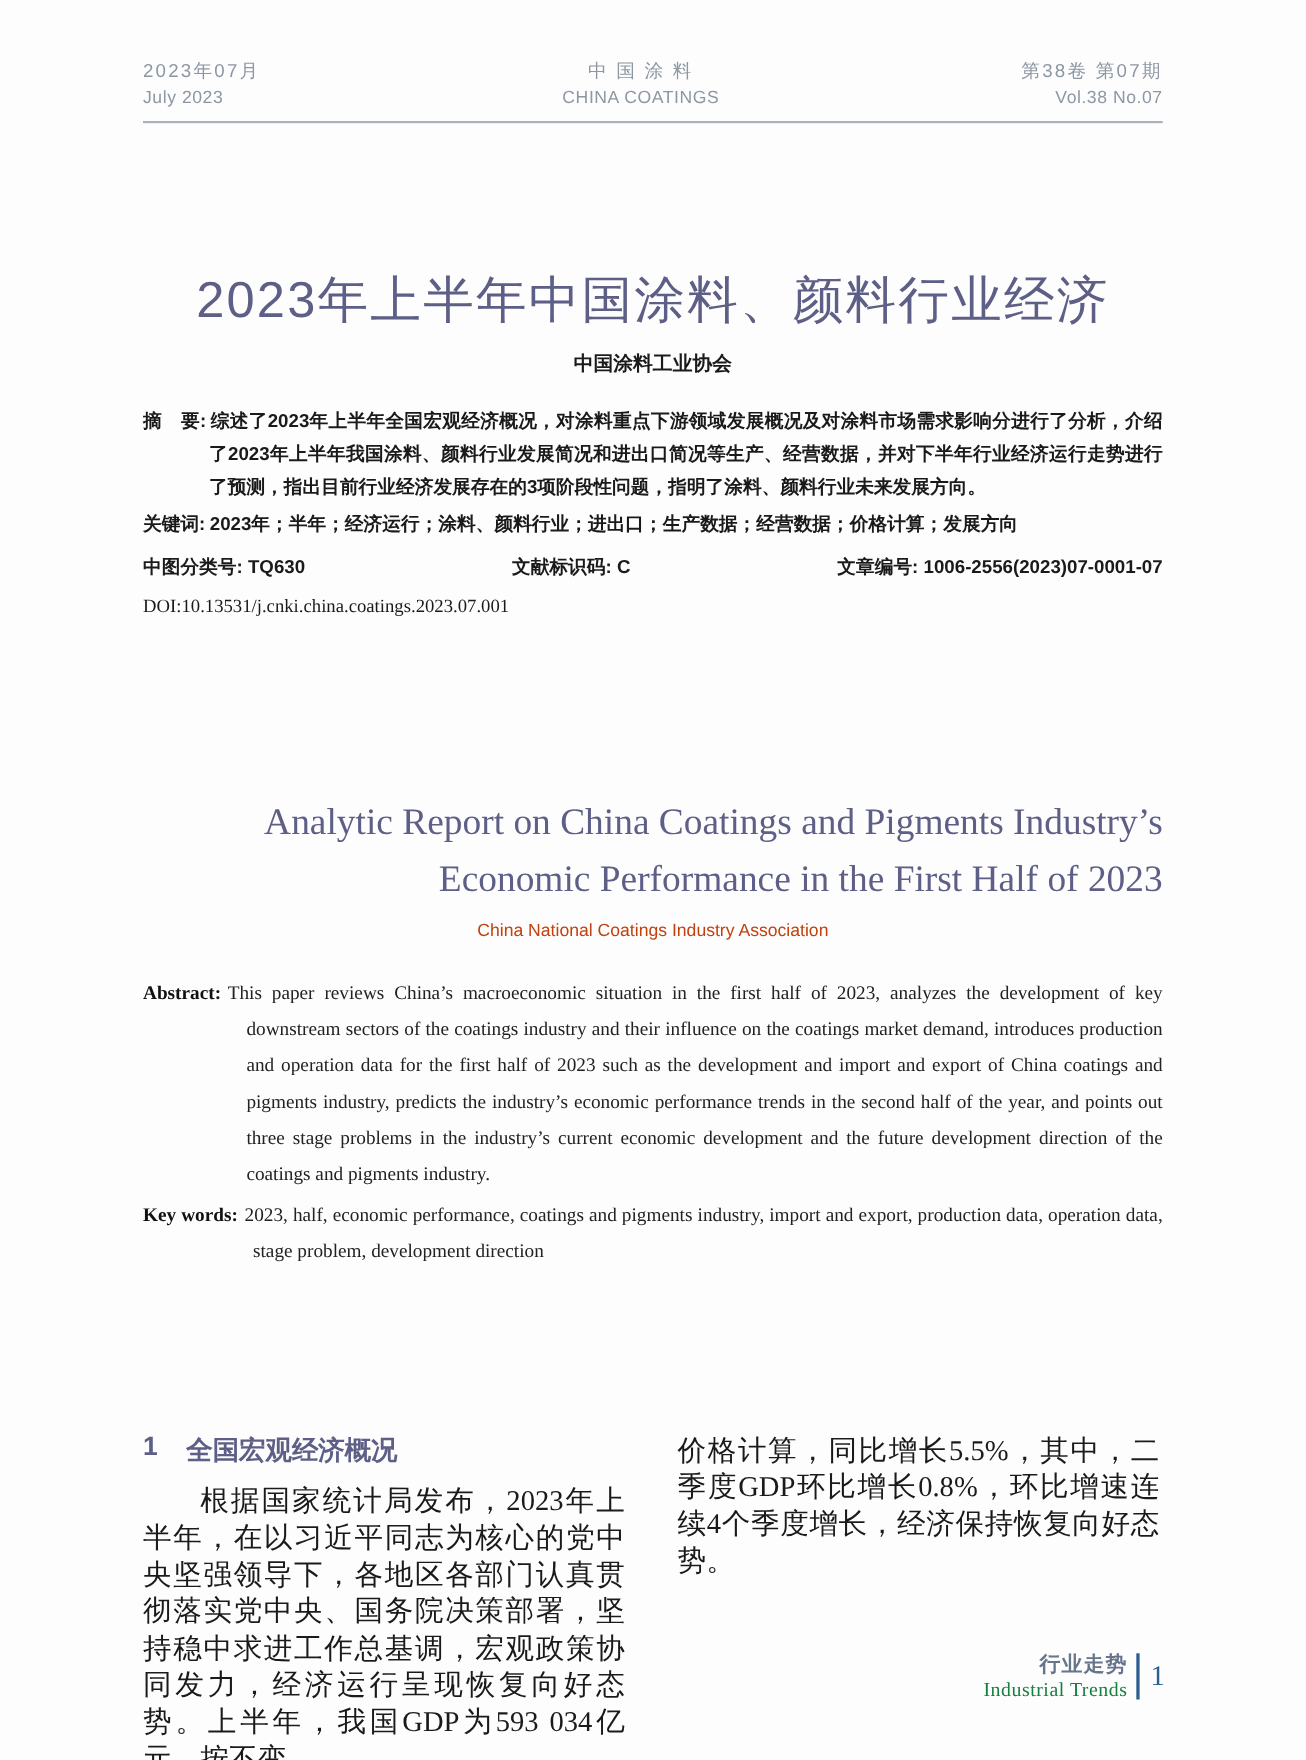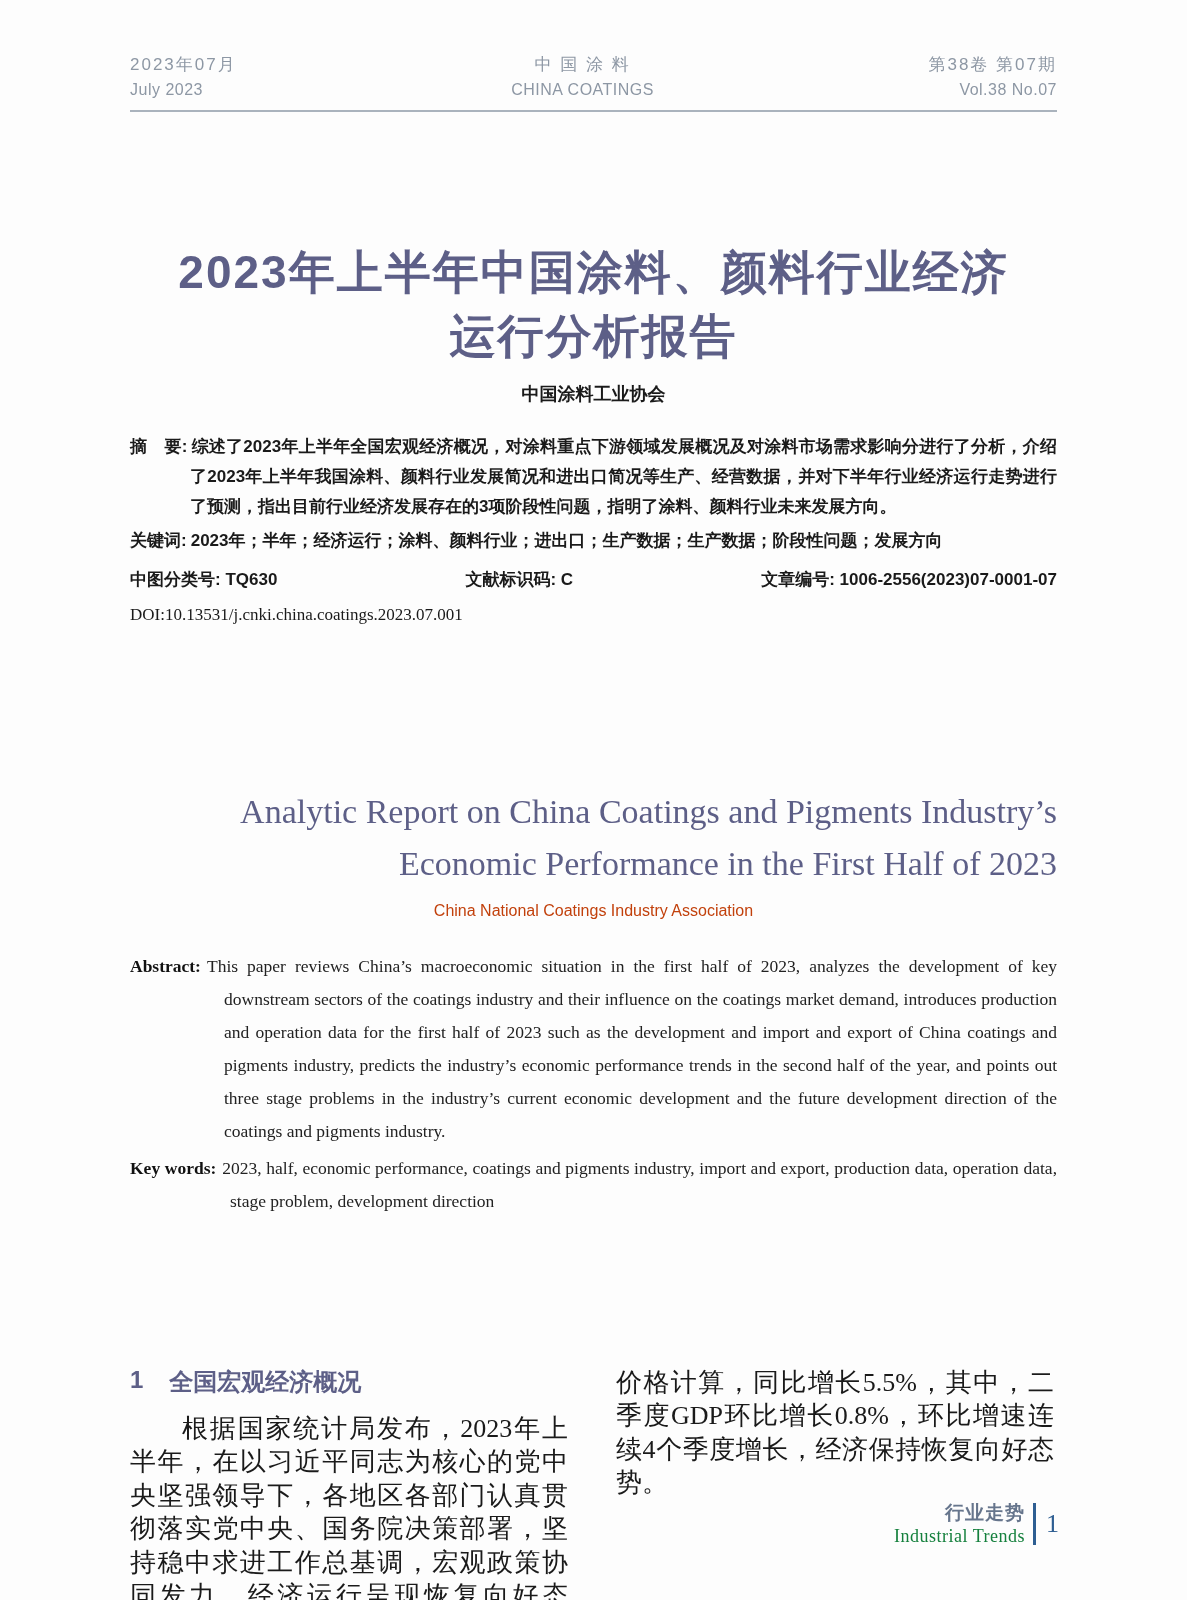--- a/index.html
+++ b/index.html
@@ -28,21 +28,21 @@
   .jheader .cell.center { text-align:center; }
   .jheader .cell.right { text-align:right; }
   .jheader .zh { font-size:17px; letter-spacing:2px; }
   .jheader .en { font-size:16px; letter-spacing:0.5px; }
 
   
   .cn-title {
     margin-top:128px;
     text-align:center;
     font-family:"Liberation Sans","DejaVu Sans",sans-serif;
-    font-weight:bold;
+    font-weight:normal;
     font-size:46px;
     line-height:64px;
     color:#5d5f87;
     letter-spacing:2px;
   }
   .cn-author {
     margin-top:14px;
     text-align:center;
     font-family:"Liberation Sans","DejaVu Sans",sans-serif;
     font-weight:bold;
@@ -158,30 +158,29 @@
         <div class="en">CHINA COATINGS</div>
       </div>
       <div class="cell right">
         <div class="zh">第38卷 第07期</div>
         <div class="en">Vol.38  No.07</div>
       </div>
     </div>
 
     <h1 class="cn-title">
       <div>2023年上半年中国涂料、颜料行业经济</div>
-      <div>运行分析报告</div>
     </h1>
     <div class="cn-author">中国涂料工业协会</div>
 
     <div class="cn-meta">
       <p class="hang-zh">
         <span class="lbl">摘　要:</span><span>综述了2023年上半年全国宏观经济概况，对涂料重点下游领域发展概况及对涂料市场需求影响分进行了分析，介绍了2023年上半年我国涂料、颜料行业发展简况和进出口简况等生产、经营数据，并对下半年行业经济运行走势进行了预测，指出目前行业经济发展存在的3项阶段性问题，指明了涂料、颜料行业未来发展方向。</span>
       </p>
       <p class="hang-zh kw-row">
-        <span class="lbl">关键词:</span><span>2023年；半年；经济运行；涂料、颜料行业；进出口；生产数据；生产数据；阶段性问题；发展方向</span>
+        <span class="lbl">关键词:</span><span>2023年；半年；经济运行；涂料、颜料行业；进出口；生产数据；经营数据；价格计算；发展方向</span>
       </p>
       <div class="clc-row">
         <span>中图分类号: TQ630</span>
         <span>文献标识码: C</span>
         <span>文章编号: 1006-2556(2023)07-0001-07</span>
       </div>
       <div class="doi-row">DOI:10.13531/j.cnki.china.coatings.2023.07.001</div>
     </div>
 
     <h2 class="en-title">

